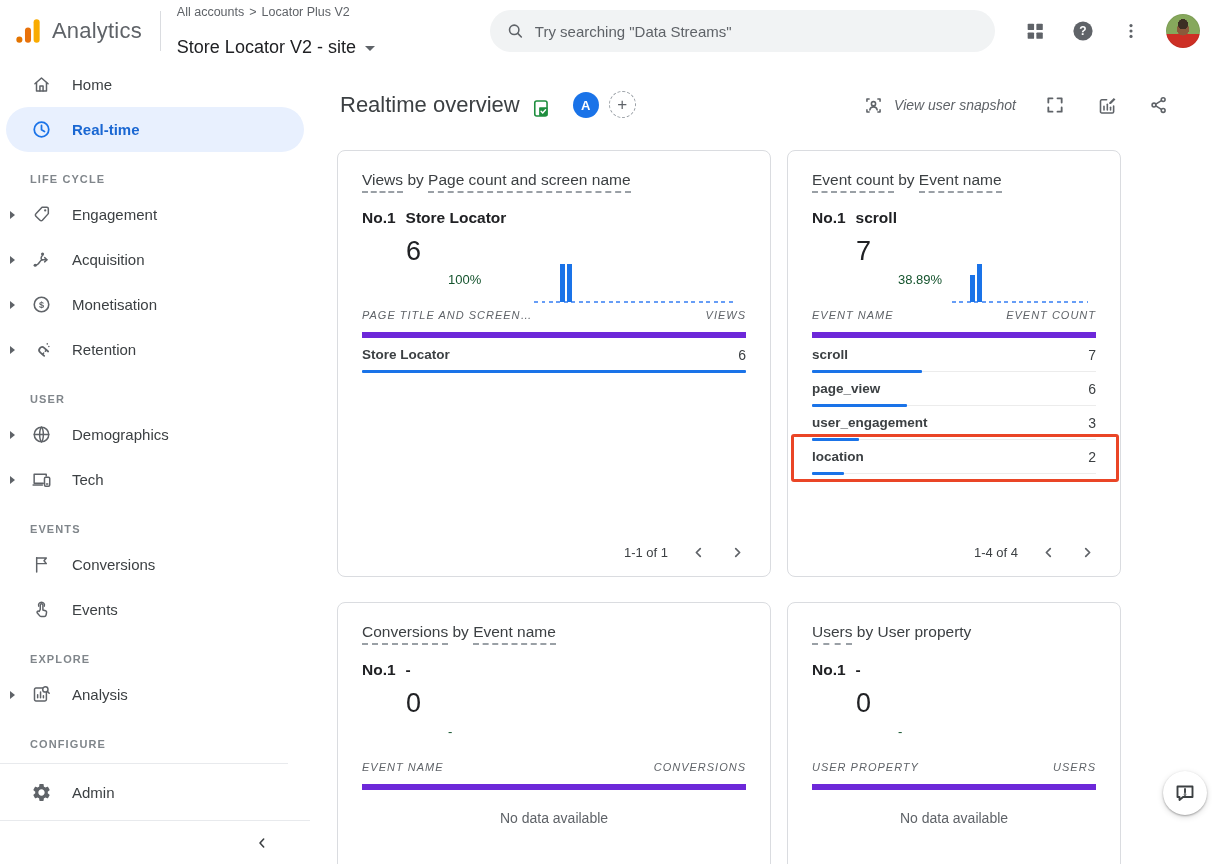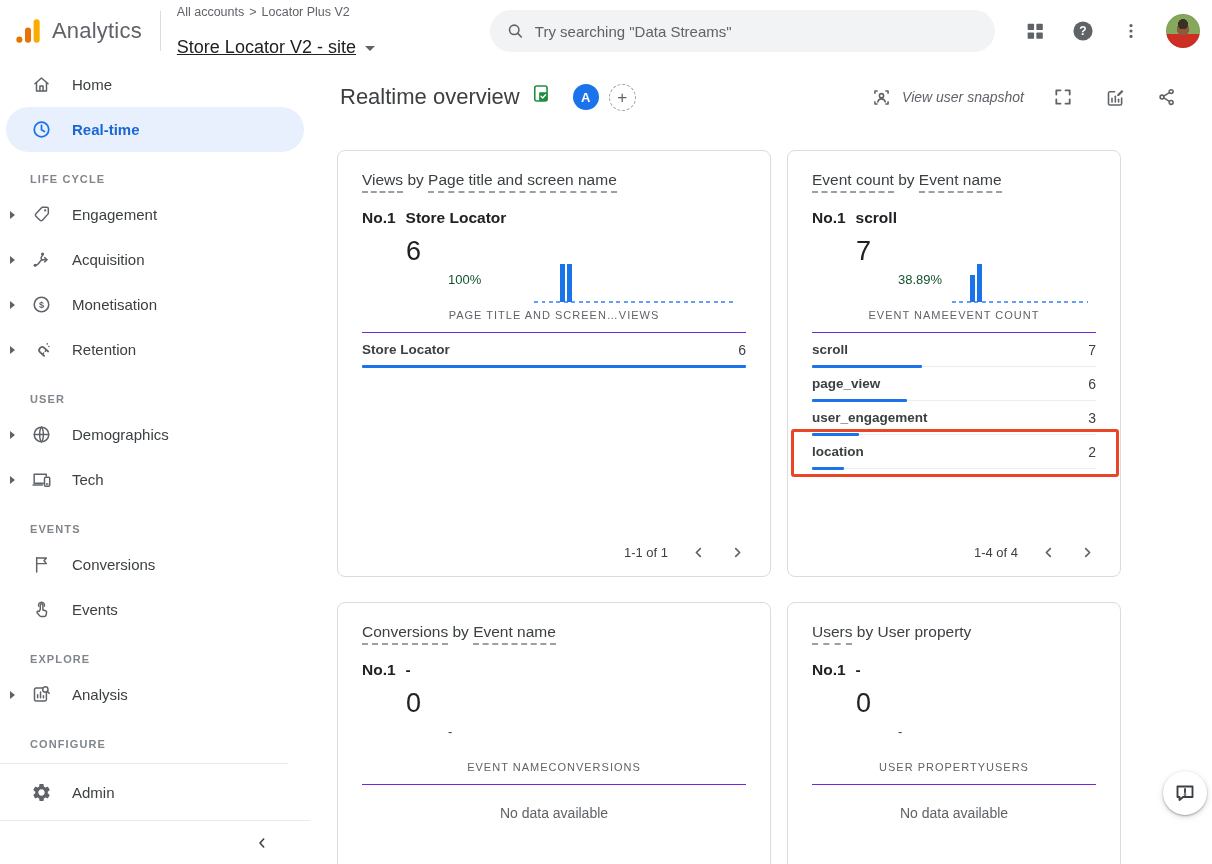--- a/index.html
+++ b/index.html
@@ -8,21 +8,21 @@
          font-family:"Liberation Sans", sans-serif; color:#202124;padding-left:32px; }
 
   
   .topbar { position:absolute; top:0; left:0; right:0; height:62px; background:#fff; display:flex; align-items:center; }
   .logo-wrap { margin-left:14px; display:flex; align-items:center; }
   .brand { font-size:22px; color:#5f6368; margin-left:10px; letter-spacing:.2px; }
   .topbar-divider { width:1px; height:40px; background:#dadce0; margin:0 16px 0 18px; }
   .crumb-block { display:flex; flex-direction:column; justify-content:center; }
   .crumbs { font-size:12.5px; color:#5f6368; display:flex; gap:5px; align-items:center; }
   .crumbs .crumb { cursor:pointer; }
-  .property-row { display:flex; align-items:center; gap:9px; margin-top:18px; cursor:pointer;text-decoration:underline; }
+  .property-row { display:flex; align-items:center; gap:9px; margin-top:18px; cursor:pointer; }
   .property-name { font-size:18px; color:#202124; }
   .caret-down { width:0; height:0; border-left:5px solid transparent; border-right:5px solid transparent; border-top:5px solid #5f6368; margin-top:2px; }
   .search { position:absolute; left:490px; top:10px; width:505px; height:42px; background:#f1f3f4; border-radius:21px; display:flex; align-items:center; padding:0 16px; }
   .search input { border:none; outline:none; background:transparent; width:100%; margin-left:10px; font-size:15px; color:#202124; font-family:"Liberation Sans", sans-serif; }
   .search input::placeholder { color:#5f6368; }
   .topbar-actions { position:absolute; right:12px; top:0; height:62px; display:flex; align-items:center; gap:22px; }
   .icon-btn { width:26px; height:26px; display:flex; align-items:center; justify-content:center; cursor:pointer; }
   .avatar { width:34px; height:34px; border-radius:50%; cursor:pointer;
     background:
       radial-gradient(circle at 50% 30%, #3c2f23 0 17%, transparent 18%),
@@ -39,21 +39,21 @@
   .side-item.selected { margin:0 6px; border-radius:23px; background:#e8f0fe; }
   .side-item.selected .side-icon { margin-left:24px; }
   .side-item.selected .side-label { color:#1a67d2; font-weight:bold; }
   .side-section { padding:21px 0 6px 30px; height:40px; font-size:11px; font-weight:bold; letter-spacing:1.1px; color:#80868b; }
   .side-divider { height:1px; background:#e8eaed; margin:6px 22px 6px 0; }
   .collapse-area { position:absolute; left:0; right:0; bottom:0; height:44px; border-top:1px solid #e8eaed; display:flex; align-items:center; justify-content:flex-end; padding-right:40px; background:#fff; }
   .collapse-btn { cursor:pointer; display:flex; align-items:center; }
 
   
   .main { position:absolute; left:310px; top:62px; right:0; bottom:0; background:#fff; }
-  .main-header { position:absolute; left:30px; top:22px; right:32px; height:34px; display:flex; align-items:flex-start; }
+  .main-header { position:absolute; left:30px; top:22px; right:40px; height:34px; display:flex; align-items:flex-end; }
   .page-title { font-size:22px; color:#3c4043; }
   .title-check { margin-left:12px; display:flex; align-items:center; }
   .badge-a { margin-left:22px; width:26px; height:26px; border-radius:50%; background:#1a73e8; color:#fff; font-size:13px; font-weight:bold; display:flex; align-items:center; justify-content:center; cursor:pointer; }
   .badge-plus { margin-left:10px; width:27px; height:27px; border-radius:50%; border:1.6px dashed #9aa0a6; color:#5f6368; font-size:17px; display:flex; align-items:center; justify-content:center; cursor:pointer; }
   .header-right { margin-left:auto; display:flex; align-items:center; gap:26px; }
   .snapshot { display:flex; align-items:center; gap:10px; cursor:pointer; }
   .snapshot-label { font-size:14px; color:#5f6368;font-style:italic; }
 
   .grid { position:absolute; left:27px; top:88px; display:grid; grid-template-columns:434px 334px; column-gap:16px; row-gap:25px; }
   .card { position:relative; background:#fff; border:1px solid #dadce0; border-radius:8px; padding:20px 24px 24px; height:427px; }
@@ -62,21 +62,21 @@
   .rank-row { font-size:15.5px; font-weight:bold; color:#202124; }
   .rank-row .rank-name { margin-left:10px; }
   .value-block { margin-left:44px; margin-top:9px; }
   .big-value { font-size:27px; color:#202124; }
   .pct { font-size:13px; color:#14532d; margin-top:5px;margin-left:42px; }
   .mini-chart { position:absolute; top:110px; height:42px; }
   .mini-chart .baseline { position:absolute; left:0; right:0; bottom:0; height:2px;
      background:repeating-linear-gradient(to right, #669df6 0 4px, transparent 4px 7.5px); }
   .mini-chart .bar { position:absolute; bottom:1px; width:5px; background:#1a73e8; }
   .table { margin-top:22px; }
-  .thead { display:flex; justify-content:center; font-size:11px; letter-spacing:1px; color:#5f6368; padding-bottom:11px; border-bottom:1px solid #6d28d9; }
+  .thead { display:flex; justify-content:space-between; font-size:11px; letter-spacing:1px; color:#5f6368; padding-bottom:11px; border-bottom:6px solid #6d28d9;font-style:italic; }
   .trow { position:relative; height:34px; display:flex; justify-content:space-between; align-items:center; border-bottom:1px solid #ececec; }
   .trow .rlabel { font-size:13.5px; font-weight:bold; color:#3c4043; }
   .trow .rvalue { font-size:14px; color:#3c4043; }
   .rowbar { position:absolute; left:0; bottom:-2px; height:3px; background:#1a73e8; border-radius:1px; }
   .hl-box { position:absolute; top:-6px; bottom:-9px; left:-21px; right:-23px; border:3.5px solid #EA4526; border-radius:3px; pointer-events:none; z-index:2; }
   .pagination { position:absolute; right:24px; bottom:15px; display:flex; align-items:center; font-size:13px; color:#3c4043; }
   .pg-btn { margin-left:22px; cursor:pointer; display:flex; align-items:center; }
   .empty-msg { text-align:center; font-size:14px; color:#5f6368; padding-top:20px; }
 
   .feedback-fab { position:absolute; left:1163px; top:771px; width:44px; height:44px; border-radius:50%; background:#fff;
@@ -334,21 +334,21 @@
             <circle cx="6" cy="12" r="2.3"></circle>
               <circle cx="17" cy="5.5" r="2.3"></circle>
               <circle cx="17" cy="18.5" r="2.3"></circle>
             <path d="M8.1 10.9l6.8-4.2M8.1 13.1l6.8 4.2"></path>
           </svg>
         </div>
       </div>
     </div>
     <div class="grid" id="card-grid">
         <div class="card">
-          <div class="card-title"><span class="u-dash">Views</span><span> by </span><span class="u-dash">Page title and screen name</span></div>
+          <div class="card-title"><span class="u-dash">Views</span><span> by </span><span class="u-dash">Page count and screen name</span></div>
           <div class="rank-row"><span>No.1</span><span class="rank-name">Store Locator</span></div>
           <div class="value-block">
             <div class="big-value">6</div>
             <div class="pct">100%</div>
           </div>
           <div class="mini-chart" style="width: 202px; right: 34px;">
             <div class="baseline"></div>
             <div class="bar" style="height: 38px; left: calc(13% + 0px);"></div>
             <div class="bar" style="height: 38px; left: calc(13% + 7px);"></div>
           </div>

